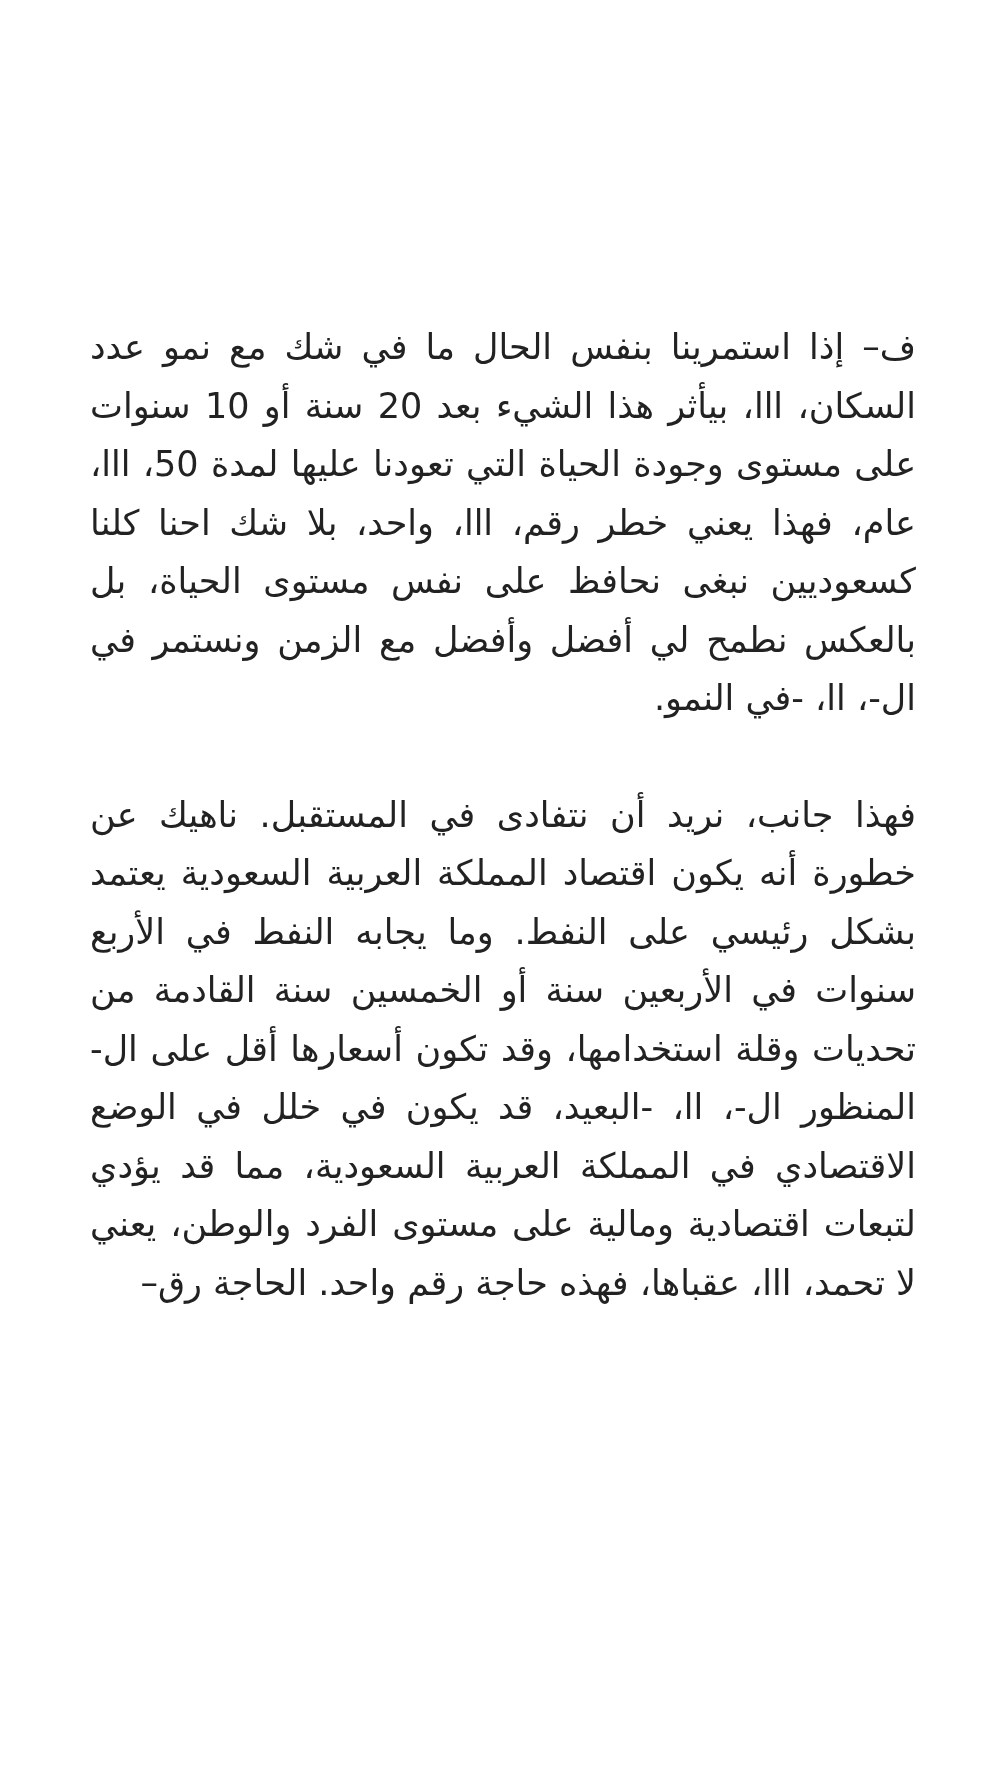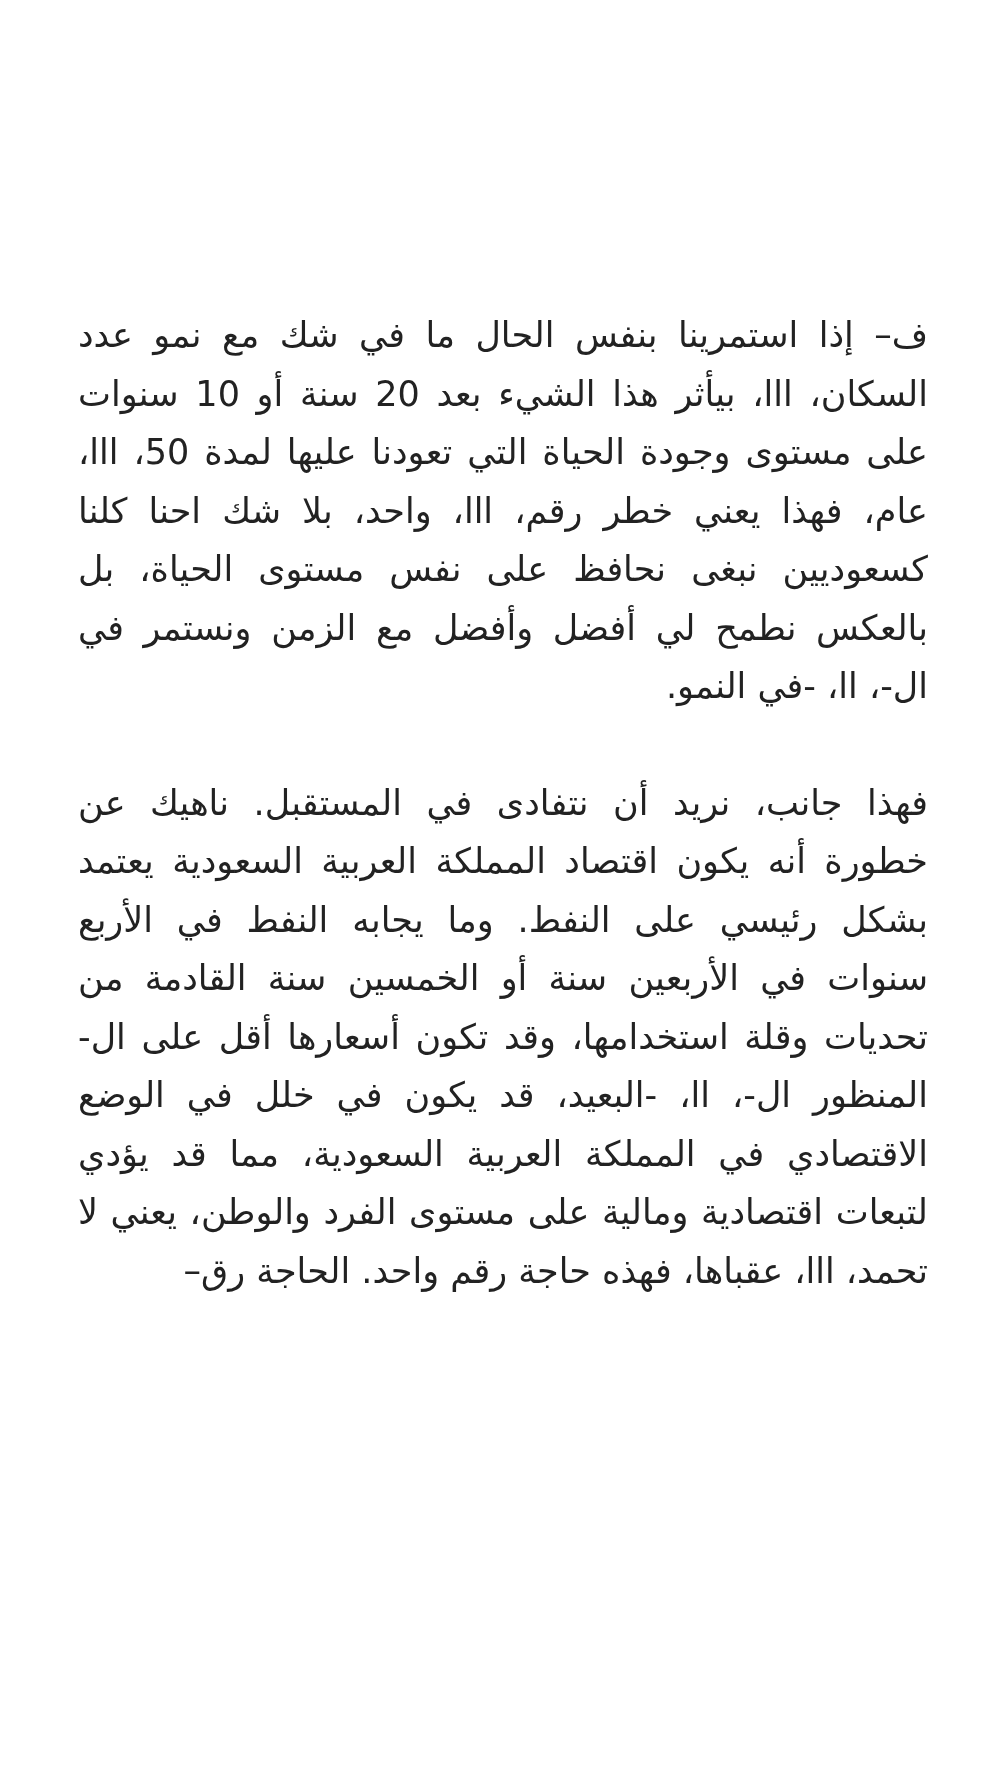--- a/index.html
+++ b/index.html
@@ -20,21 +20,21 @@
       width: 850px;
       direction: rtl;
       text-align: justify;
       text-align-last: right;
       color: #222222;
       font-family: "DejaVu Sans", "Liberation Sans", sans-serif;
       font-size: 35px;
       line-height: 58.5px;
     }
     .paragraph {
-      margin: 0;
+      margin: 12px;
     }
     .paragraph + .paragraph {
       margin-top: 58px;
     }
   </style>
 </head>
 <body>
 
 <div class="document">
   <p class="paragraph">ف– إذا استمرينا بنفس الحال ما في شك مع نمو عدد السكان، ااا، بيأثر هذا الشيء بعد 20 سنة أو 10 سنوات على مستوى وجودة الحياة التي تعودنا عليها لمدة 50، ااا، عام، فهذا يعني خطر رقم، ااا، واحد، بلا شك احنا كلنا كسعوديين نبغى نحافظ على نفس مستوى الحياة، بل بالعكس نطمح لي أفضل وأفضل مع الزمن ونستمر في ال-، اا، -في النمو.</p>

